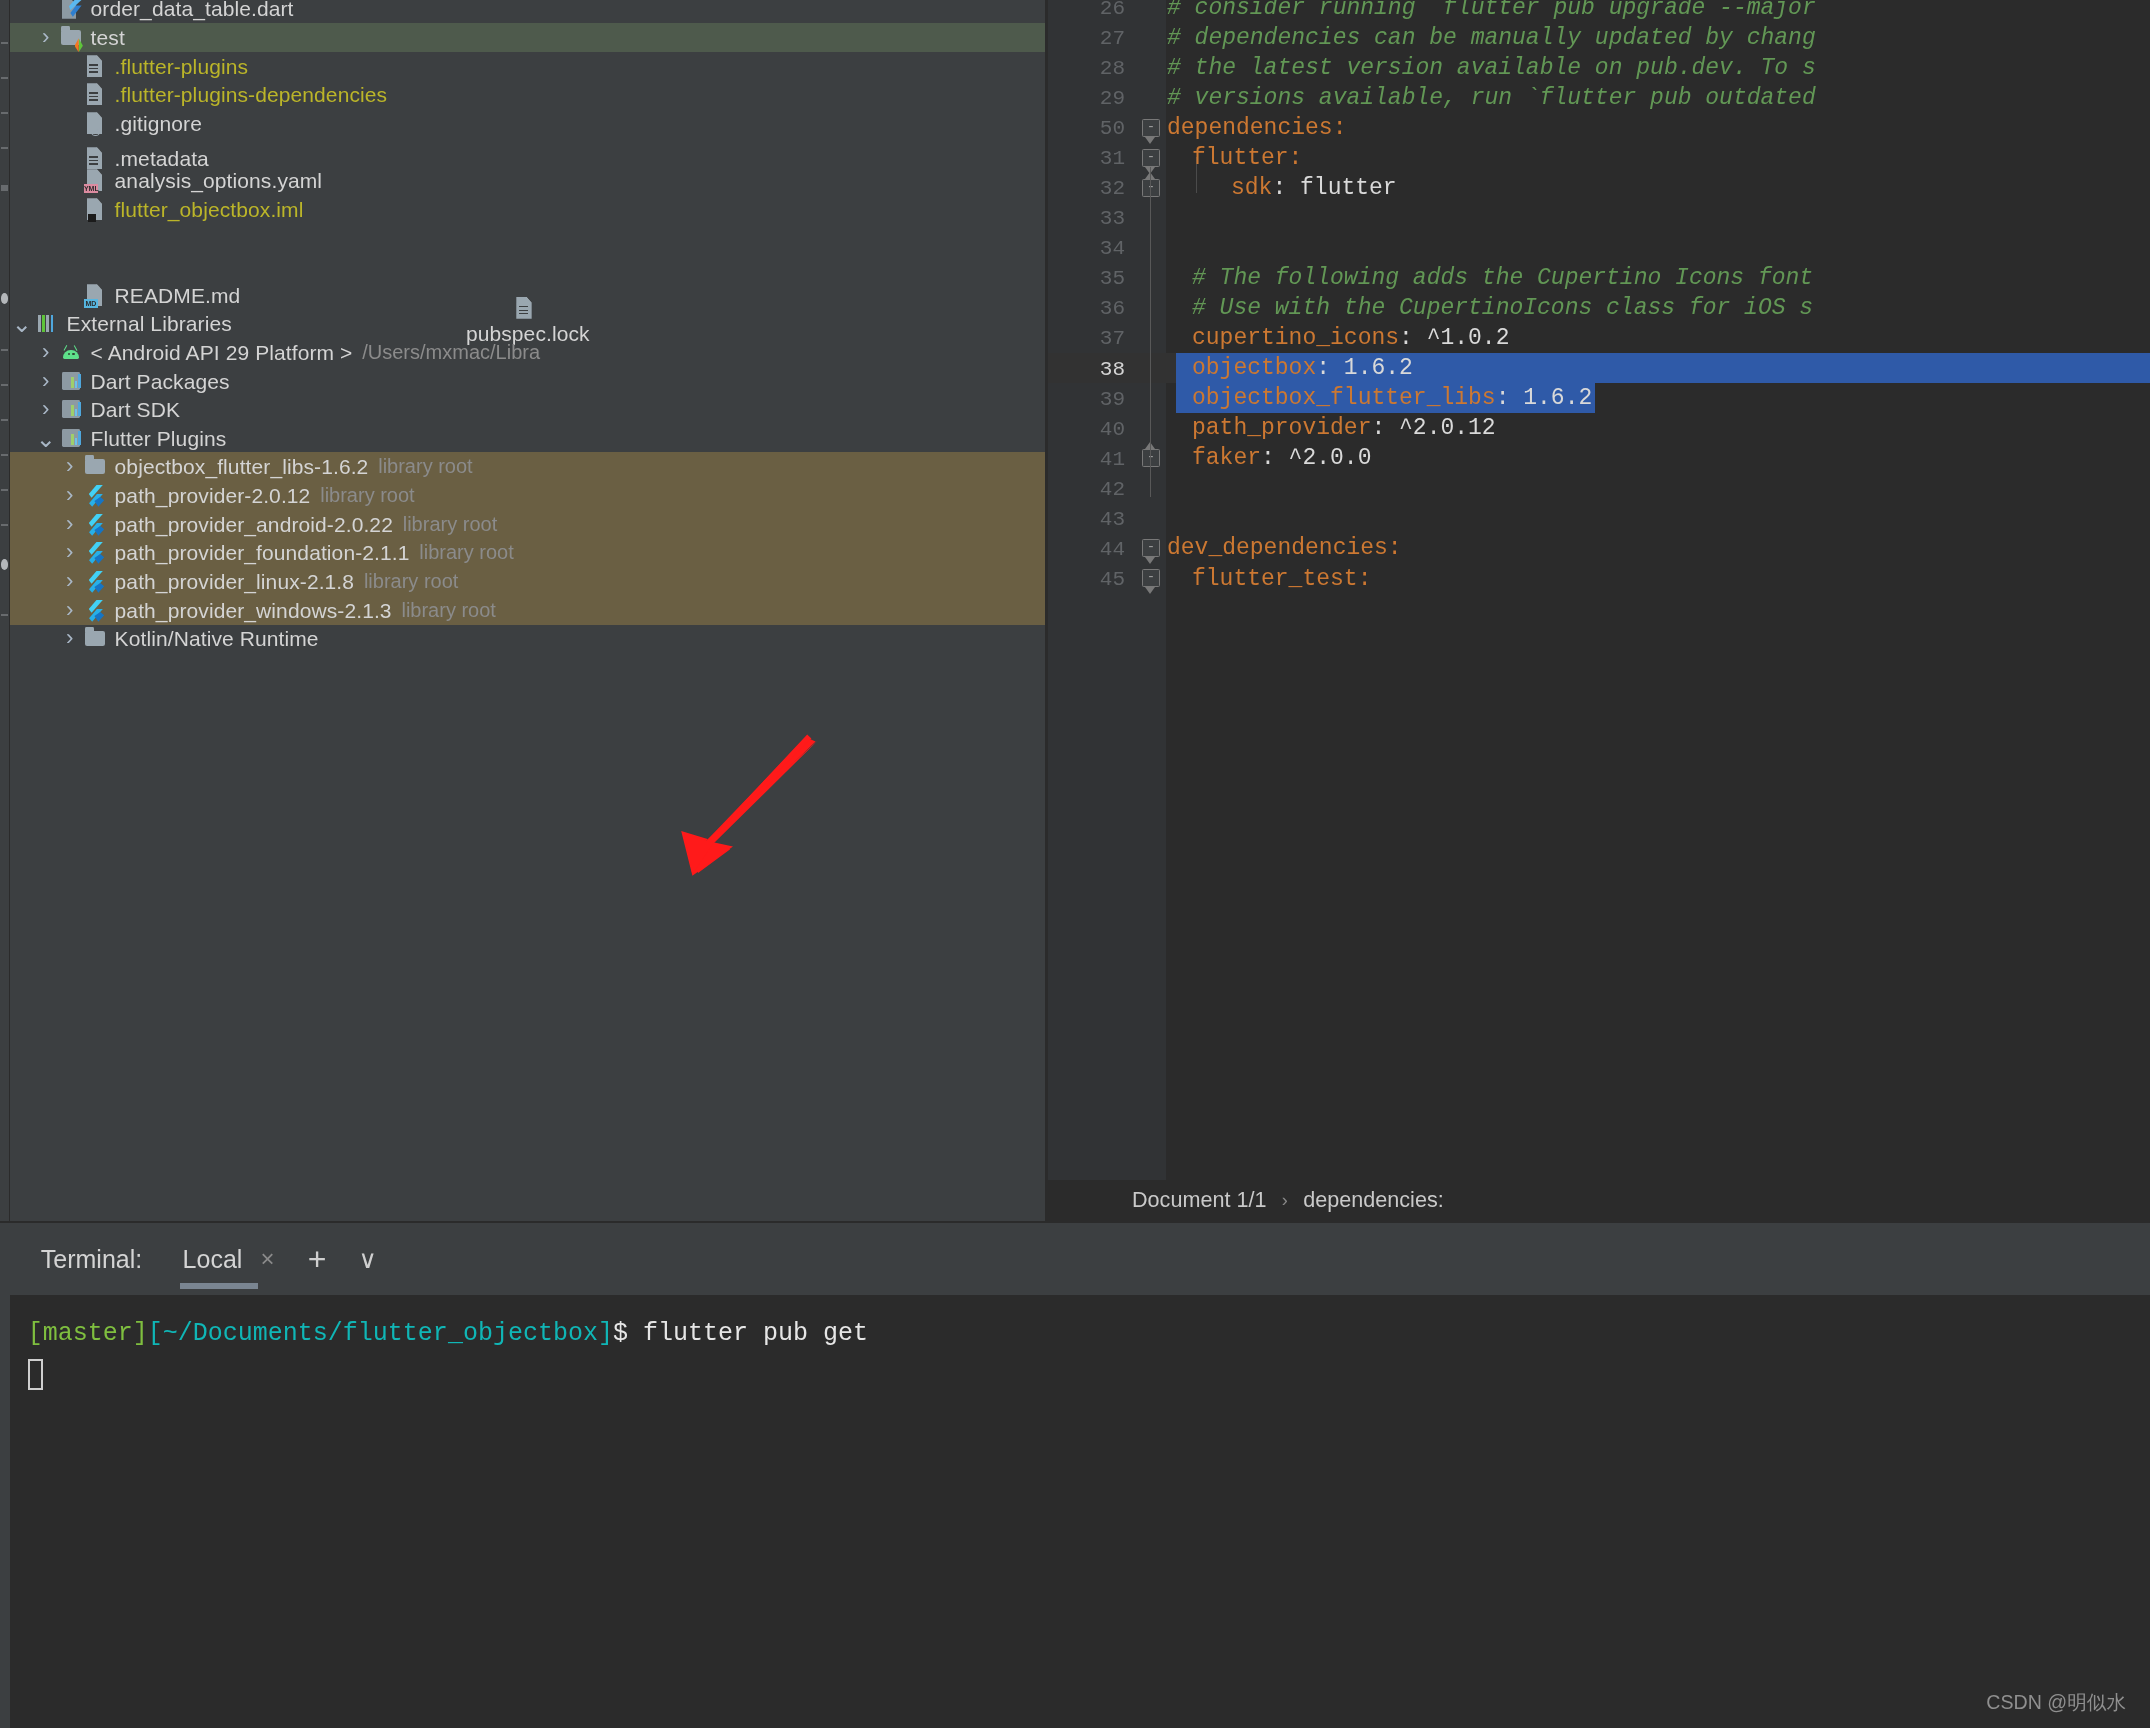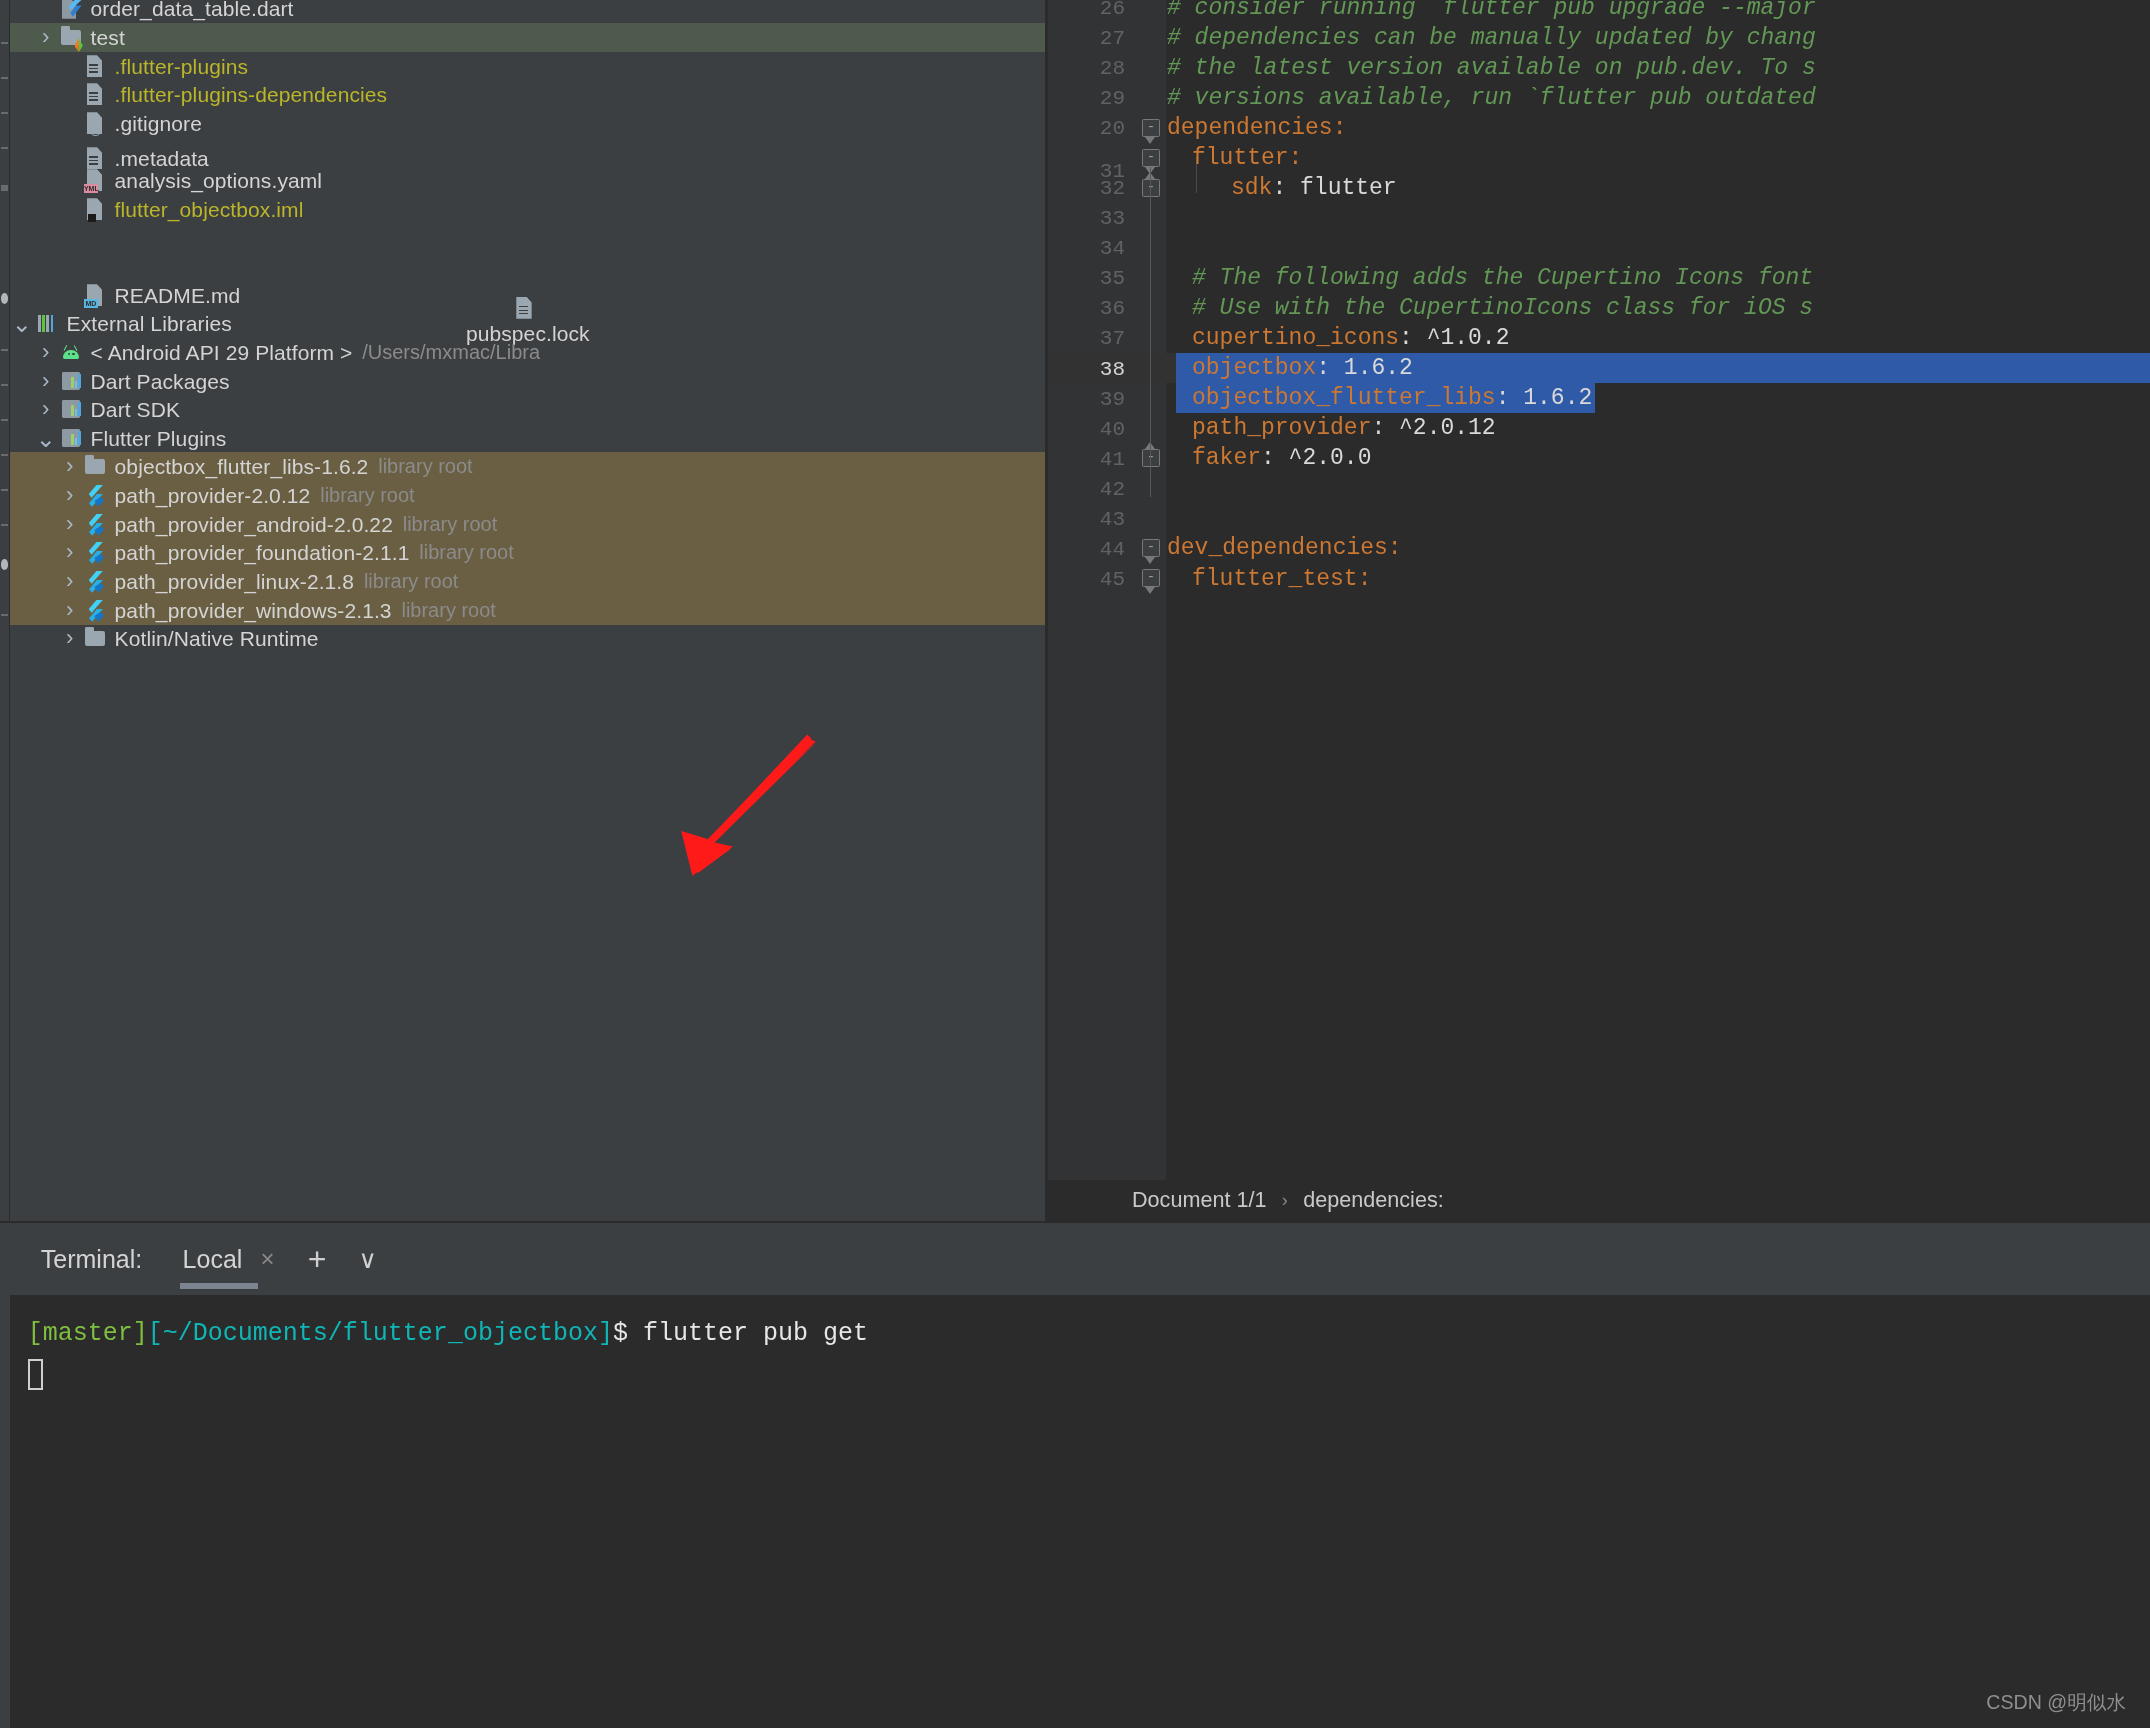--- a/index.html
+++ b/index.html
@@ -560,25 +560,25 @@
         <div class="selbar" style="left: 128px; top: 383px; width: 419px; height: 30px;"></div>
         <div class="indentguide" style="left: 148px; top: 157px; height: 36px;"></div>
         <div class="ln" style="top: -2.8px;">26</div>
         <div class="code-line" style="top: -7px; left: 119px;"><span class="cm"># consider running `flutter pub upgrade --major</span></div>
         <div class="ln" style="top: 27px;">27</div>
         <div class="code-line" style="top: 23px; left: 119px;"><span class="cm"># dependencies can be manually updated by chang</span></div>
         <div class="ln" style="top: 57px;">28</div>
         <div class="code-line" style="top: 53px; left: 119px;"><span class="cm"># the latest version available on pub.dev. To s</span></div>
         <div class="ln" style="top: 87px;">29</div>
         <div class="code-line" style="top: 83px; left: 119px;"><span class="cm"># versions available, run `flutter pub outdated</span></div>
-        <div class="ln" style="top: 117px;">20</div>
+        <div class="ln" style="top: 117px;">50</div>
         <div class="fold" style="top: 119px;">-</div>
         <div class="foldcap down" style="top: 137px;"></div>
         <div class="code-line" style="top: 113px; left: 119px;"><span class="key">dependencies:</span></div>
-        <div class="ln" style="top: 147px; margin-top: 13px;">31</div>
+        <div class="ln" style="top: 147px;">31</div>
         <div class="fold" style="top: 149px;">-</div>
         <div class="foldcap down" style="top: 167px;"></div>
         <div class="code-line" style="top: 143px; left: 144px;"><span class="key">flutter:</span></div>
         <div class="ln" style="top: 177px;">32</div>
         <div class="fold" style="top: 179px;">-</div>
         <div class="foldcap up" style="top: 172px;"></div>
         <div class="code-line" style="top: 173px; left: 183px;"><span class="key">sdk</span><span class="val">: flutter</span></div>
         <div class="ln" style="top: 207px;">33</div>
         <div class="ln" style="top: 237px;">34</div>
         <div class="ln" style="top: 267px;">35</div>

